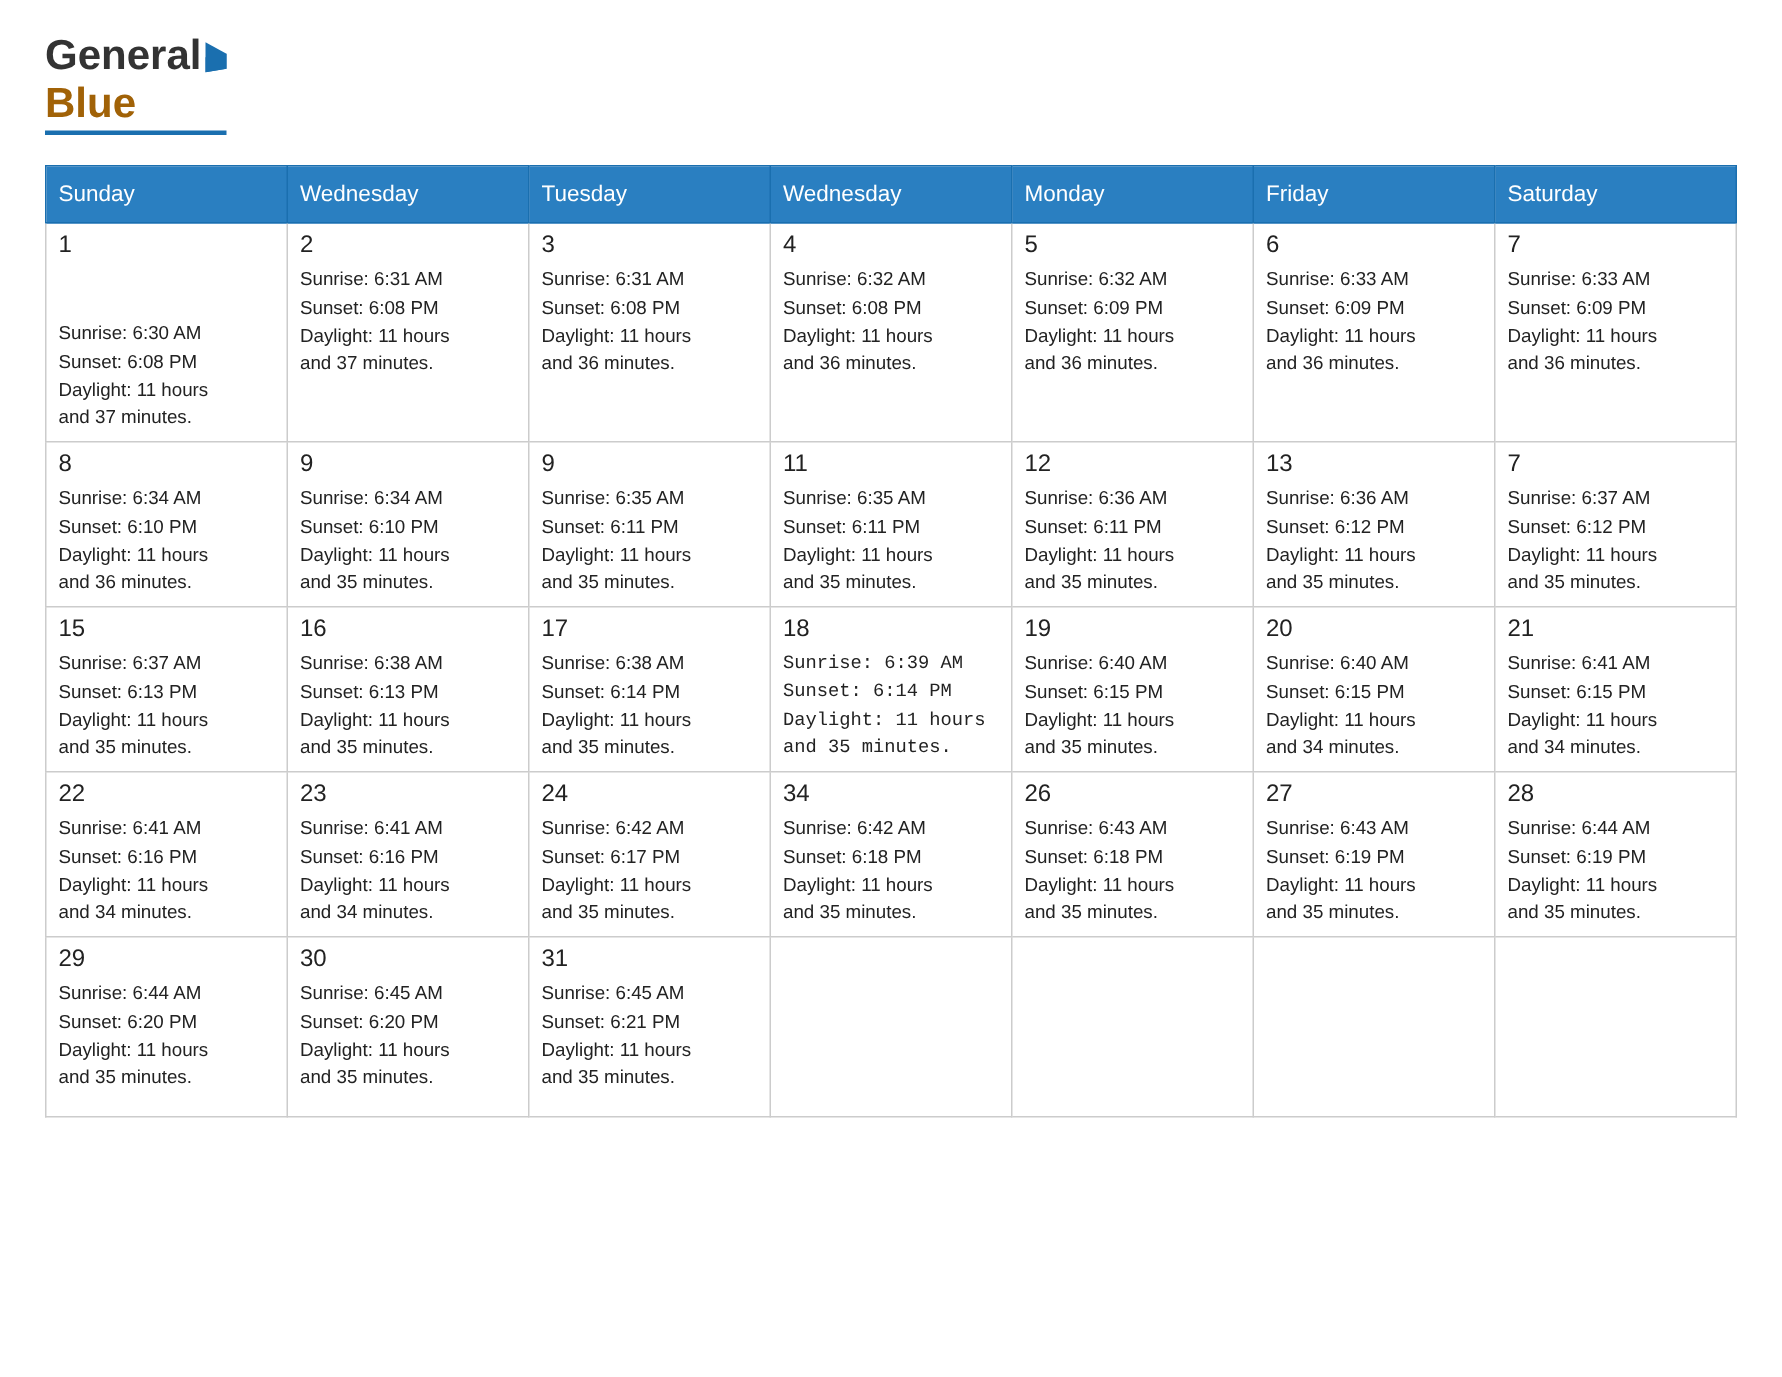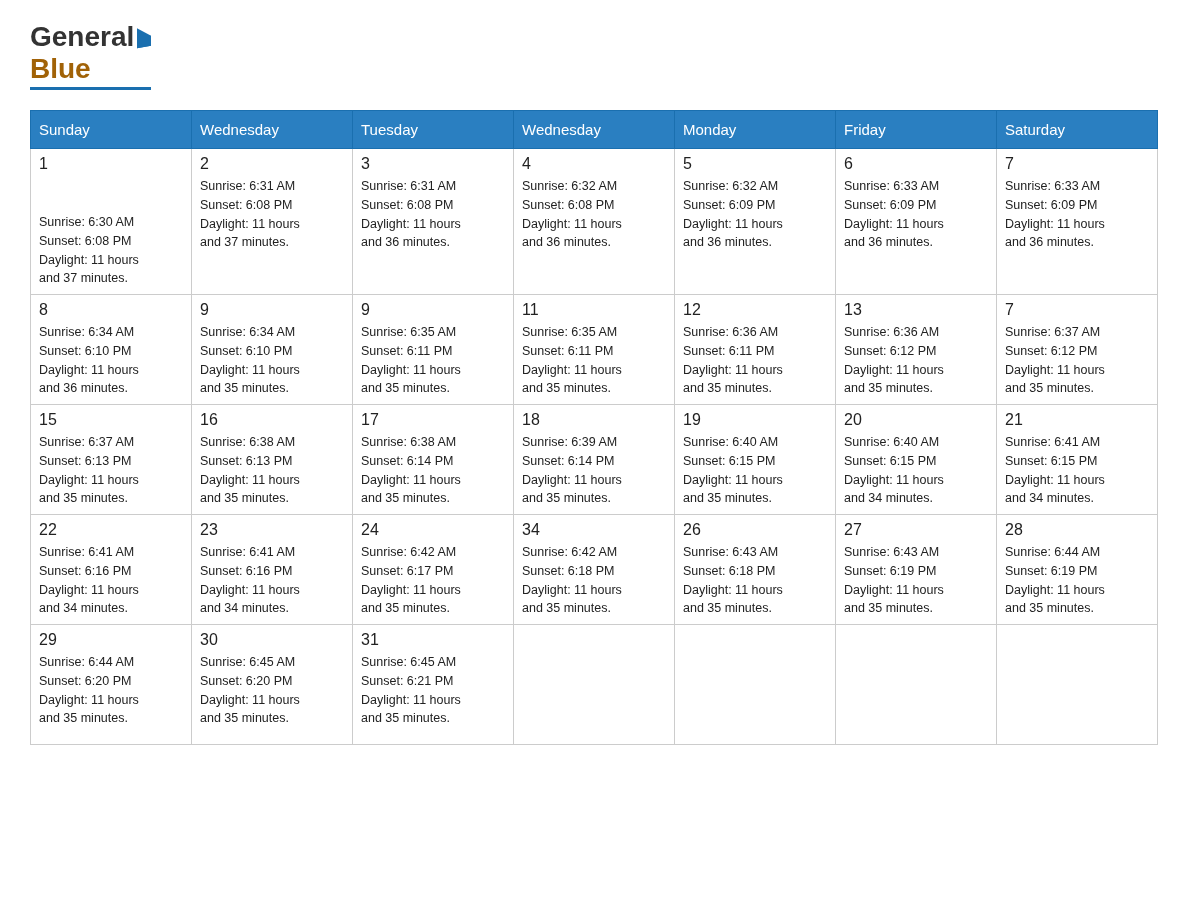--- a/index.html
+++ b/index.html
@@ -226,21 +226,21 @@
         </td>
         <td>
           <span class="day-number">17</span>
           <div class="day-info" style="white-space: pre-line;">Sunrise: 6:38 AM
 Sunset: 6:14 PM
 Daylight: 11 hours
 and 35 minutes.</div>
         </td>
         <td>
           <span class="day-number">18</span>
-          <div class="day-info" style="white-space: pre-line;">Sunrise: 6:39 AM
+          <div class="day-info" style="white-space: pre-line; font-family: Liberation Mono, monospace;">Sunrise: 6:39 AM
 Sunset: 6:14 PM
 Daylight: 11 hours
 and 35 minutes.</div>
         </td>
         <td>
           <span class="day-number">19</span>
           <div class="day-info" style="white-space: pre-line;">Sunrise: 6:40 AM
 Sunset: 6:15 PM
 Daylight: 11 hours
 and 35 minutes.</div>

